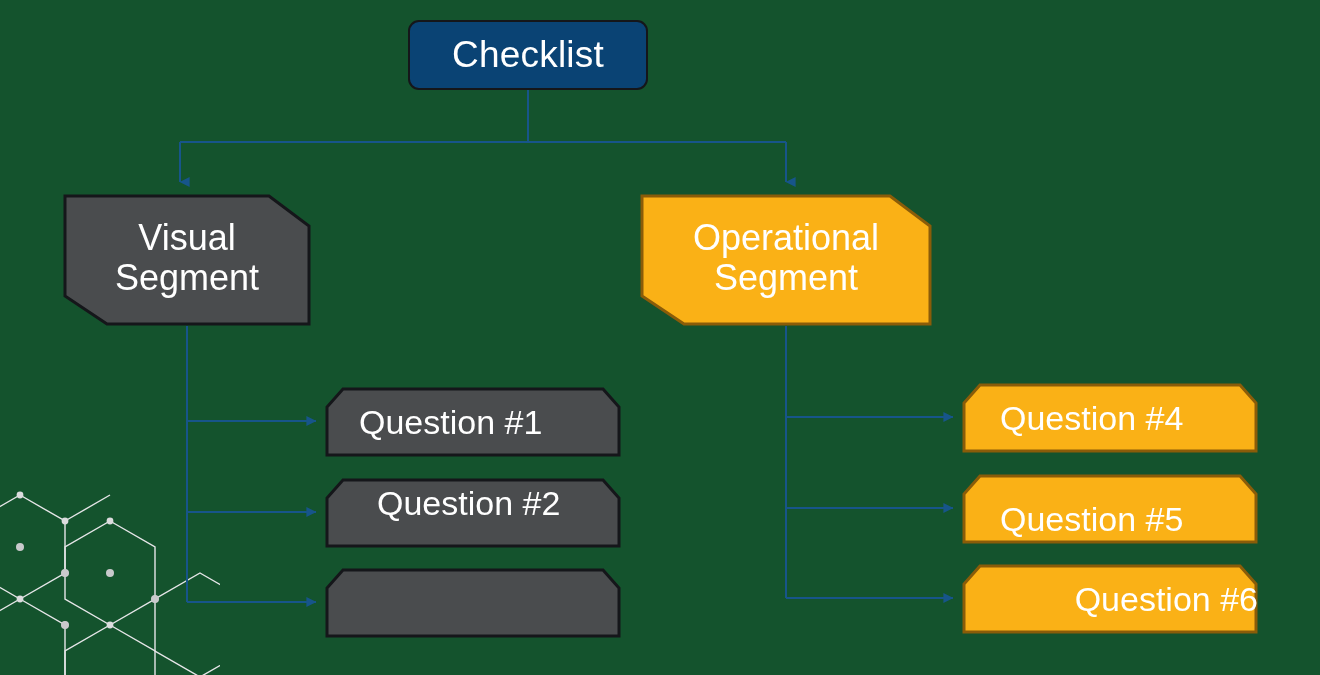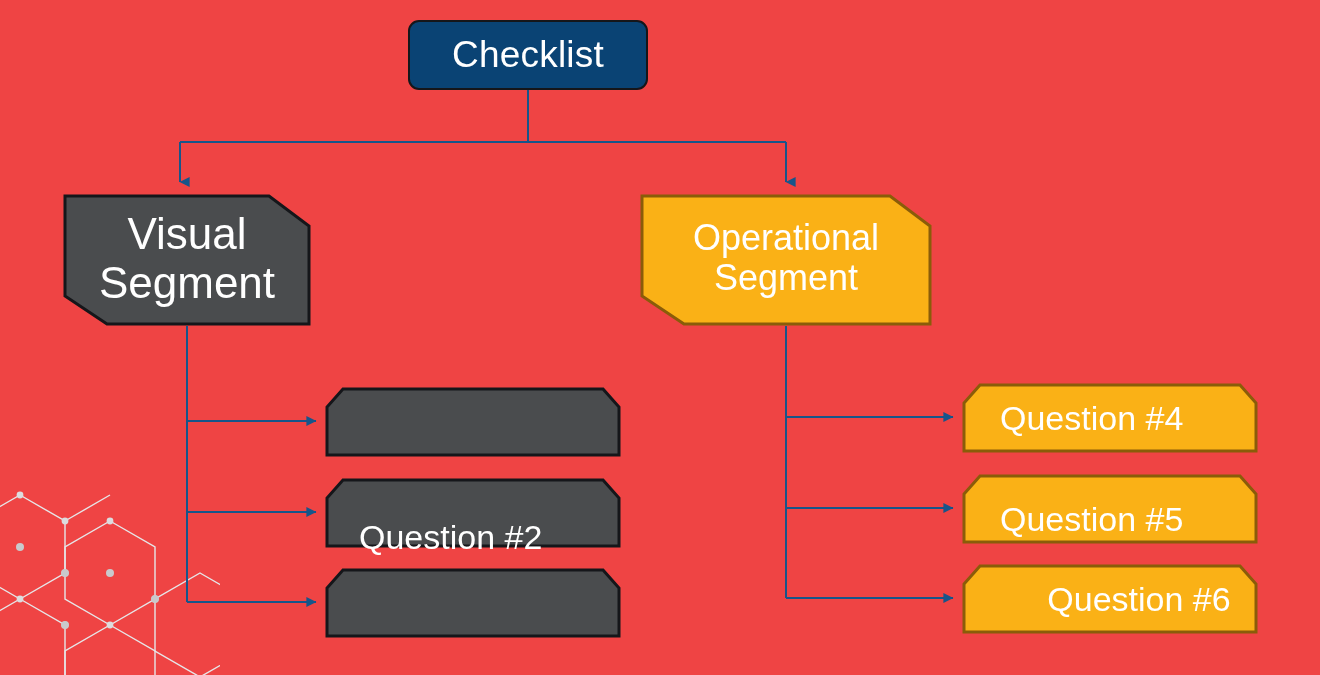--- a/index.html
+++ b/index.html
@@ -7,21 +7,21 @@
     padding: 0;
     background: #ffffff;
   }
   body {
     font-family: "Liberation Sans", sans-serif;
   }
   #canvas {
     position: relative;
     width: 1320px;
     height: 675px;
-    background: #ef4444;
+    background: #14532d;
     overflow: hidden;
   }
 
   
   #watermark {
     position: absolute;
     left: -40px;
     bottom: -20px;
     width: 260px;
     height: 220px;
@@ -146,41 +146,44 @@
     </g>
   </svg>
 
   <div class="node node-root">
     <span class="node-label">Checklist</span>
   </div>
 
   <svg class="shape-outline" style="left:63px; top:194px; width:248px; height:132px;" viewBox="0 0 248 132" xmlns="http://www.w3.org/2000/svg">
     <polygon points="2,2 206,2 246,32 246,130 44,130 2,102" fill="#4a4c4e" stroke="#15161a" stroke-width="3"></polygon>
   </svg>
-  <div class="node" style="left:63px; top:194px; width:248px; height:132px; font-size:44px; padding-bottom:4px;">
+  <div class="node" style="left:63px; top:194px; width:248px; height:132px; font-size:36px; padding-bottom:4px;">
     <span class="node-label">Visual
 Segment</span>
   </div>
 
   <svg class="shape-outline" style="left:640px; top:194px; width:292px; height:132px;" viewBox="0 0 292 132" xmlns="http://www.w3.org/2000/svg">
     <polygon points="2,2 250,2 290,32 290,130 44,130 2,102" fill="#fab116" stroke="#8a5c09" stroke-width="3"></polygon>
   </svg>
   <div class="node" style="left:640px; top:194px; width:292px; height:132px; font-size:36px; padding-bottom:4px;align-items:center;">
     <span class="node-label">Operational
 Segment</span>
   </div>
 
   <svg class="shape-outline" style="left:325px; top:387px; width:296px; height:70px;" viewBox="0 0 296 70" xmlns="http://www.w3.org/2000/svg">
     <polygon points="18,2 278,2 294,20 294,68 2,68 2,20" fill="#4a4c4e" stroke="#15161a" stroke-width="3"></polygon>
   </svg>
+  <div class="node node-question-text" style="left:325px; top:387px; width:296px; height:70px; font-size:34px; justify-content:flex-start; padding-left:34px;">
+    <span class="node-label">Question #1</span>
+  </div>
 
   <svg class="shape-outline" style="left:325px; top:478px; width:296px; height:70px;" viewBox="0 0 296 70" xmlns="http://www.w3.org/2000/svg">
     <polygon points="18,2 278,2 294,20 294,68 2,68 2,20" fill="#4a4c4e" stroke="#15161a" stroke-width="3"></polygon>
   </svg>
-  <div class="node" style="left:325px; top:502px; width:296px; height:70px; font-size:34px; justify-content:flex-start; padding-left:34px;">
+  <div class="node" style="left:325px; top:468px; width:296px; height:70px; font-size:34px; justify-content:flex-start; padding-left:52px;">
     <span class="node-label">Question #2</span>
   </div>
 
   <svg class="shape-outline" style="left:325px; top:568px; width:296px; height:70px;" viewBox="0 0 296 70" xmlns="http://www.w3.org/2000/svg">
     <polygon points="18,2 278,2 294,20 294,68 2,68 2,20" fill="#4a4c4e" stroke="#15161a" stroke-width="3"></polygon>
   </svg>
 
   <svg class="shape-outline" style="left:962px; top:383px; width:296px; height:70px;" viewBox="0 0 296 70" xmlns="http://www.w3.org/2000/svg">
     <polygon points="18,2 278,2 294,20 294,68 2,68 2,20" fill="#fab116" stroke="#8a5c09" stroke-width="3"></polygon>
   </svg>
@@ -191,17 +194,17 @@
   <svg class="shape-outline" style="left:962px; top:474px; width:296px; height:70px;" viewBox="0 0 296 70" xmlns="http://www.w3.org/2000/svg">
     <polygon points="18,2 278,2 294,20 294,68 2,68 2,20" fill="#fab116" stroke="#8a5c09" stroke-width="3"></polygon>
   </svg>
   <div class="node" style="left:962px; top:474px; width:296px; height:90px; font-size:34px; justify-content:flex-start; padding-left:38px;">
     <span class="node-label">Question #5</span>
   </div>
 
   <svg class="shape-outline" style="left:962px; top:564px; width:296px; height:70px;" viewBox="0 0 296 70" xmlns="http://www.w3.org/2000/svg">
     <polygon points="18,2 278,2 294,20 294,68 2,68 2,20" fill="#fab116" stroke="#8a5c09" stroke-width="3"></polygon>
   </svg>
-  <div class="node" style="left:962px; top:564px; width:296px; height:70px; font-size:34px; justify-content:center; padding-left:58px;">
+  <div class="node" style="left:962px; top:564px; width:296px; height:70px; font-size:34px; justify-content:flex-end; padding-left:58px;">
     <span class="node-label">Question #6</span>
   </div>
 
 </div>
 
 </body></html>

